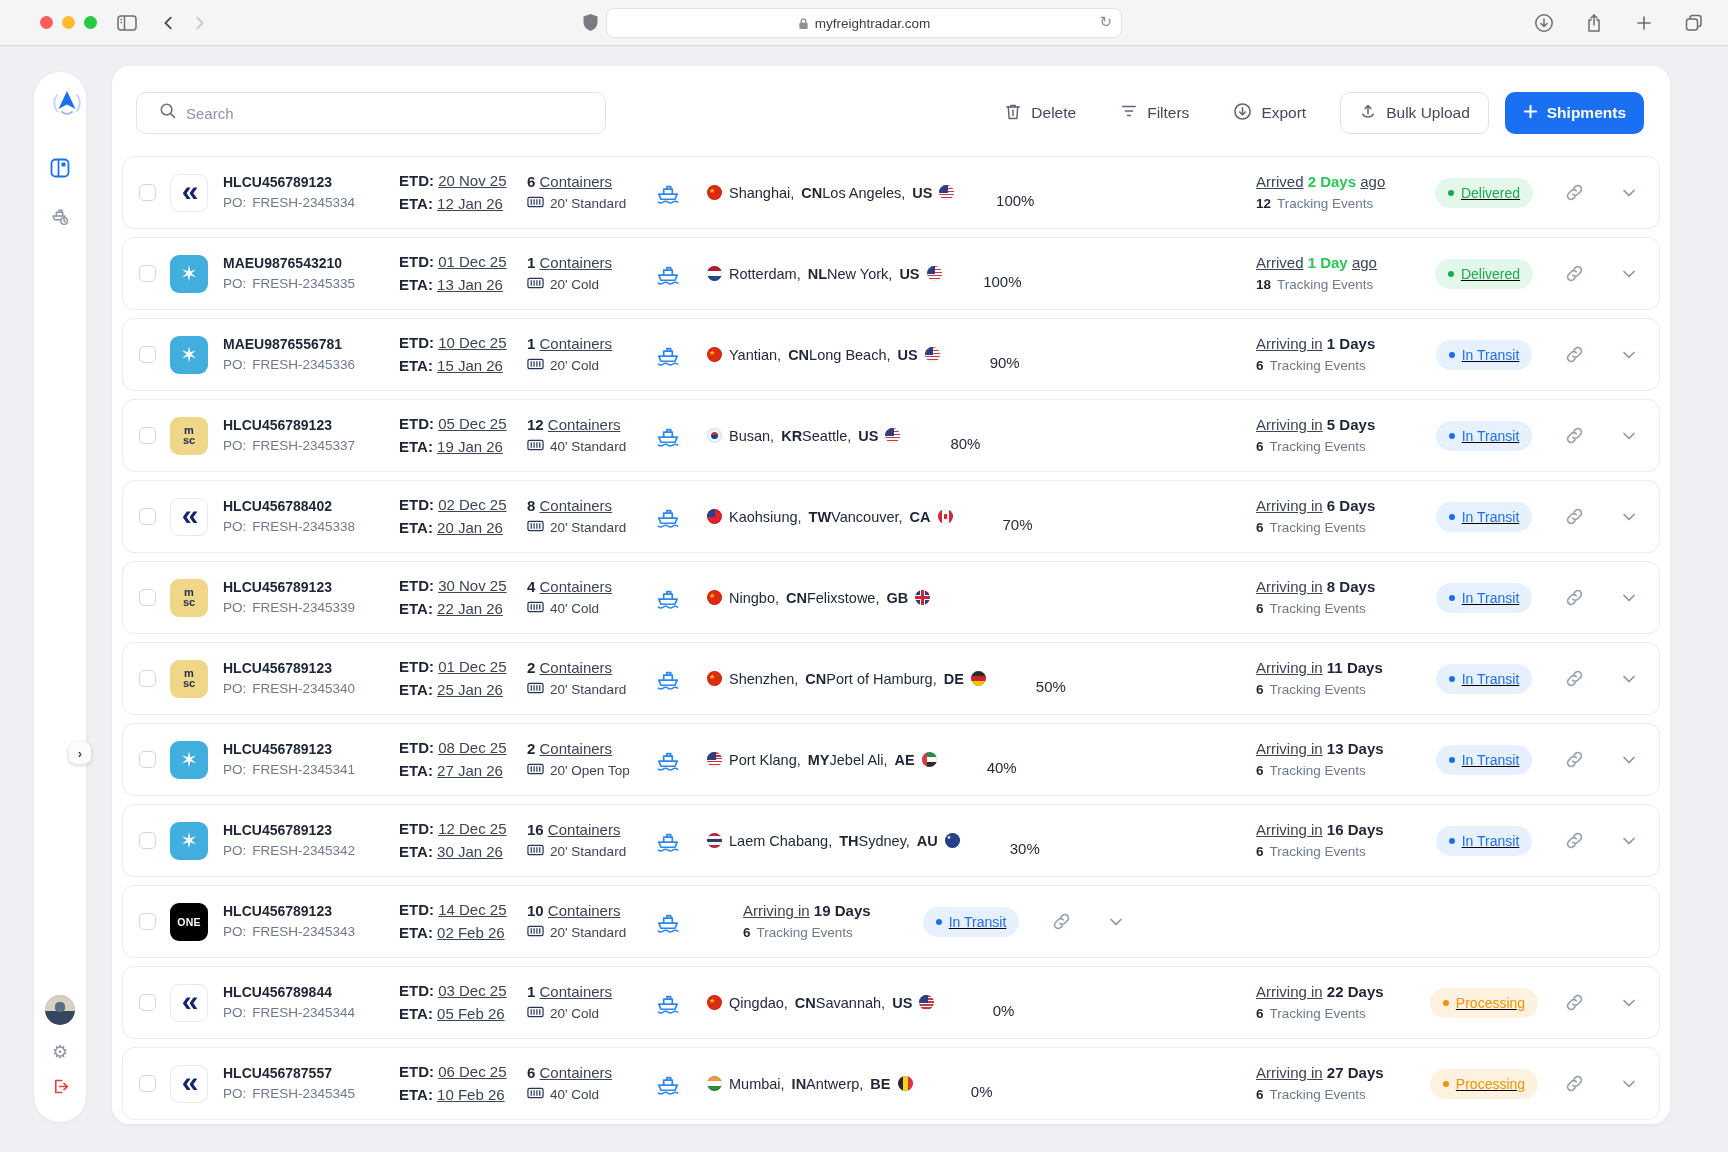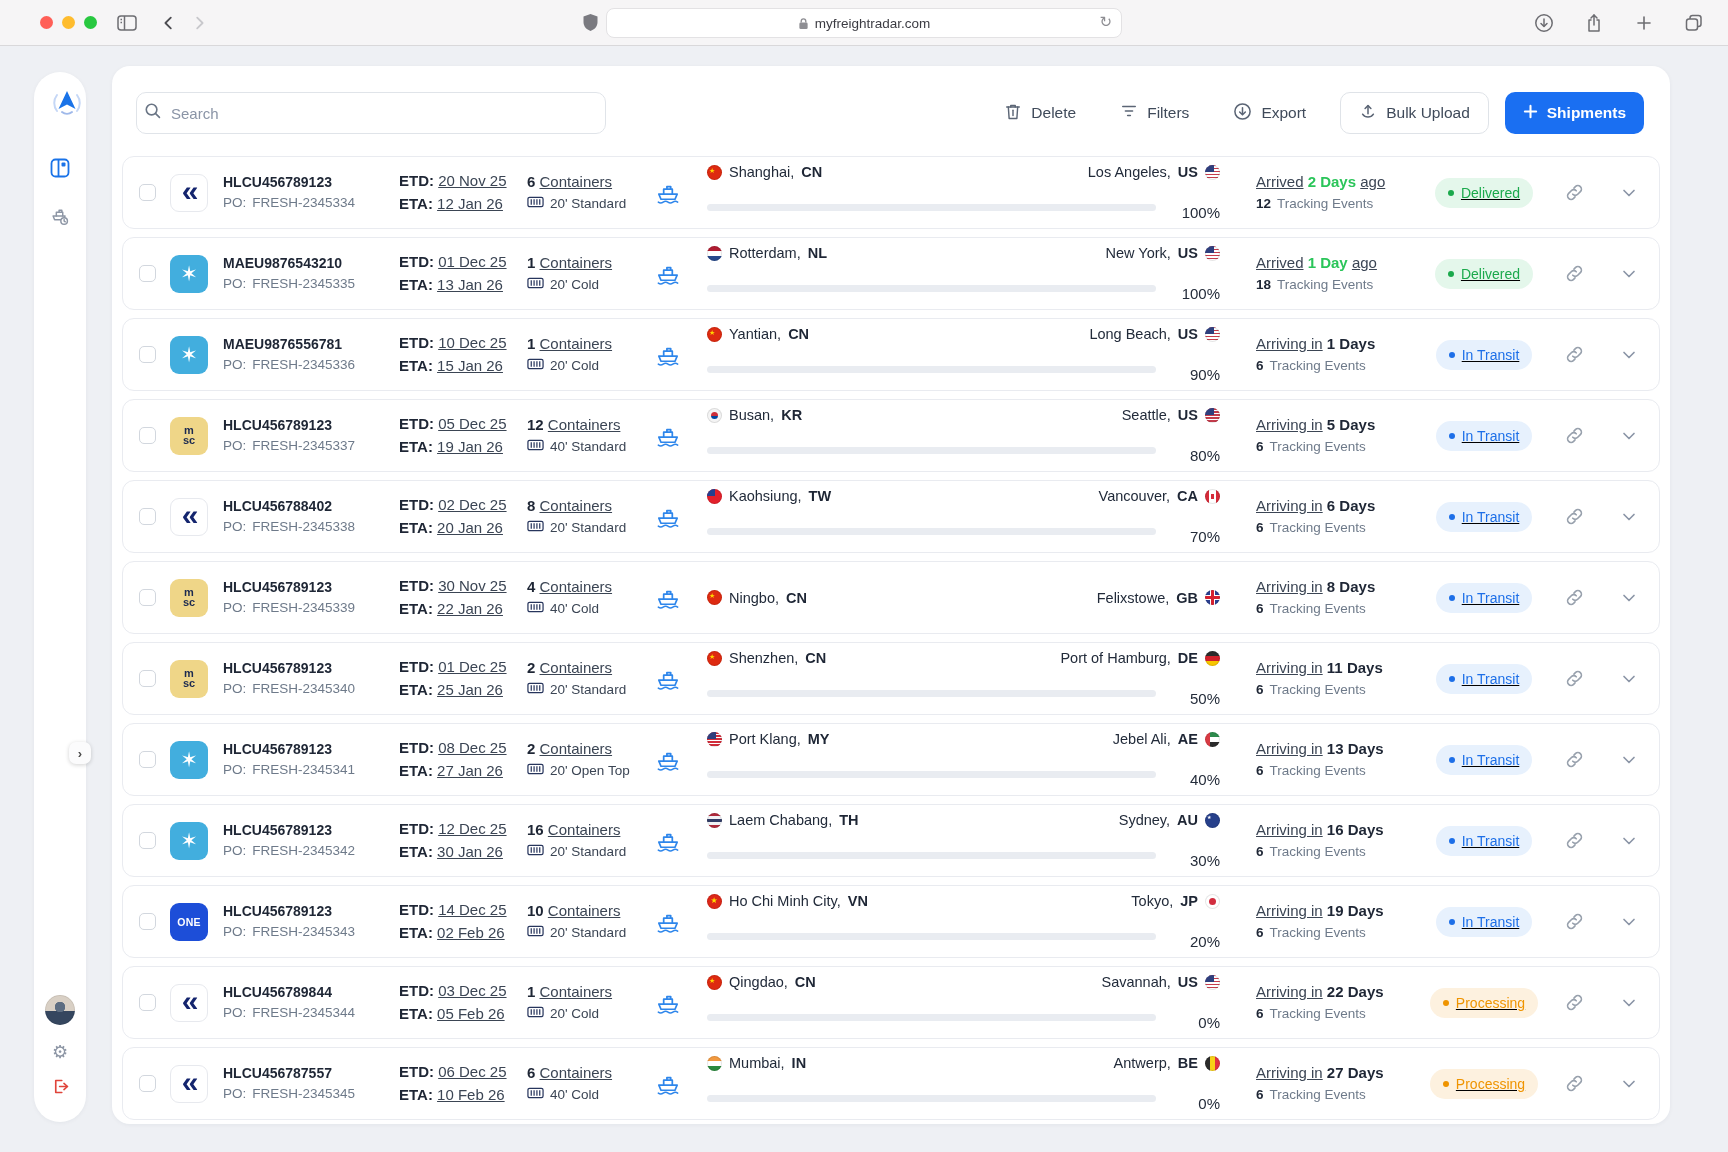--- a/index.html
+++ b/index.html
@@ -30,56 +30,56 @@
                 linear-gradient(180deg,#d9d0c5 0 55%, #35465f 55%);
     box-shadow:inset 0 0 0 1px rgba(0,0,0,.08); }
   .gear-glyph { font-size:18px; color:#8d96a5; line-height:1; margin-top:18px; }
   .logout-wrap { margin-top:16px; margin-bottom:22px; }
   .collapse-btn { position:absolute; left:69px; top:742px; width:22px; height:22px; background:#fbfbfc; border-radius:7px; box-shadow:0 1px 4px rgba(0,0,0,.18); display:flex; align-items:center; justify-content:center; font-size:13px; color:#4a4a4a; font-weight:700; }
 
   
   .main-card { position:absolute; left:112px; top:66px; width:1558px; height:1058px; background:#fff; border-radius:18px; box-shadow:0 1px 4px rgba(20,30,60,.05); overflow:hidden; }
 
   .toolbar { display:flex; align-items:center; margin:26px 26px 0 24px; }
-  .search-box { width:470px; height:42px; border:1px solid #e0e4e9; border-radius:10px; display:flex; align-items:center; padding:0 7px; gap:9px; }
+  .search-box { width:470px; height:42px; border:1px solid #e0e4e9; border-radius:10px; display:flex; align-items:center; padding:0 22px; gap:9px; }
   .search-box input { border:none; outline:none; flex:1; font-size:15px; color:#2a3342; font-family:"Liberation Sans", sans-serif; background:transparent; }
   .search-box input::placeholder { color:#8a94a6; }
   .toolbar .spacer { flex:1; }
   .text-btn { display:flex; align-items:center; gap:9px; color:#3f4a5a; font-size:15.5px; margin-left:44px; cursor:default; }
   .btn-outline { display:flex; align-items:center; gap:9px; color:#3f4a5a; font-size:15.5px; border:1px solid #dfe3e8; border-radius:10px; height:42px; padding:0 18px; margin-left:34px; }
   .btn-primary { display:flex; align-items:center; gap:9px; background:#1a6ff2; color:#fff; font-size:15.5px; font-weight:600; border-radius:10px; height:42px; padding:0 18px; margin-left:16px; }
 
   
   .rows { padding:22px 10px 10px; }
   .row { height:73px; margin-bottom:8px; border:1px solid #e9ebf0; border-radius:12px; display:flex; align-items:center; padding:0 16px; background:#fff; }
   .cb { width:17px; height:17px; border:1.5px solid #d2d7de; border-radius:5px; flex:none; }
   .logo { width:38px; height:38px; border-radius:9px; margin-left:14px; flex:none; display:flex; align-items:center; justify-content:center; overflow:hidden; }
   .logo i { font-style:normal; }
   .logo[data-carrier="hapag"]  { background:#fff; border:1px solid #e7e9ee; color:#14256e; }
   .logo[data-carrier="hapag"] i { font-size:30px; font-weight:800; line-height:1; margin-top:-4px; letter-spacing:-2px; }
   .logo[data-carrier="maersk"] { background:#42aede; color:#fff; }
   .logo[data-carrier="maersk"] i { font-size:21px; line-height:1; }
   .logo[data-carrier="msc"]    { background:#efd688; color:#1c2a50; }
   .logo[data-carrier="msc"] i  { font-size:11px; font-weight:800; line-height:.85; white-space:pre-line; text-align:center; }
-  .logo[data-carrier="one"]    { background:#1d4ed8; color:#fff; }
+  .logo[data-carrier="one"]    { background:#000000; color:#fff; }
   .logo[data-carrier="one"] i  { font-size:10.5px; font-weight:800; letter-spacing:.3px; }
 
   .col { display:flex; flex-direction:column; gap:5px; }
   .l1 { font-size:15px; color:#1e2635; line-height:1.2; }
   .l1 .b, .b { font-weight:700; color:#1e2635; }
   .l1 .v { color:#3b4554;text-decoration:underline; }
   .l2 { font-size:13.5px; color:#6e7a8a; line-height:1.2; display:flex; align-items:center; gap:6px; }
   .l2 .v2 { color:#3b4554; }
   .id-col { width:176px; margin-left:15px; }
   .id-col .l1 { font-size:14px; font-weight:700; }
   .dates-col { width:128px; }
   .cont-col { width:122px; }
   .ship-wrap { width:30px; margin:0 24px 0 4px; flex:none; display:flex; justify-content:center; }
 
-  .route { flex:1; display:flex; flex-direction:column; gap:8px; min-width:0; }
+  .route { flex:1; display:flex; flex-direction:row; gap:16px; min-width:0; }
   .route-top { display:flex; justify-content:space-between; align-items:center; font-size:14.5px; color:#222b3a; }
   .origin, .dest { display:flex; align-items:center; gap:7px; }
   .route-bottom { display:flex; align-items:flex-start; gap:12px;margin-top:16px; }
   .track { flex:1; height:7px; border-radius:99px; background:#e9ecf1; overflow:hidden; }
   .fill { height:100%; border-radius:99px; min-width:2px; }
   .pct { width:52px; text-align:right; font-size:15px; color:#242c3a; flex:none; }
 
   .flag { width:15px; height:15px; border-radius:50%; box-shadow:inset 0 0 0 1px rgba(0,0,0,.10); position:relative; overflow:hidden; flex:none; }
   .flag::after { position:absolute; line-height:1; }
   .flag[data-flag="cn"] { background:#de2a10; } .flag[data-flag="cn"]::after { content:"★"; font-size:7px; color:#ffd400; left:2px; top:2px; }
@@ -1024,38 +1024,20 @@
       </span>
     </div>
     <span class="ship-wrap">
       <svg width="28" height="28" viewBox="0 0 26 26" fill="none" stroke="#2e86eb" stroke-width="1.6" stroke-linecap="round" stroke-linejoin="round">
         <path d="M4.5 14h17l-2 4.8H6.5z"></path>
             <path d="M9 14V9.5h8V14"></path>
             <path d="M12 9.5V7h3.5v2.5"></path>
         <path d="M4 21.5q2.2 1.6 4.5 0t4.5 0q2.2 1.6 4.5 0t4.5 0" stroke-width="1.4"></path>
       </svg>
     </span>
-    <div class="route">
-      <div class="route-top">
-        <span class="origin">
-              <span class="flag" data-flag="vn"></span>
-              <span>Ho Chi Minh City,</span>
-              <span class="b">VN</span>
-            </span>
-        <span class="dest">
-              <span>Tokyo,</span>
-              <span class="b">JP</span>
-              <span class="flag" data-flag="jp"></span>
-            </span>
-      </div>
-      <div class="route-bottom">
-        <span class="track"><span class="fill" style="width:20%;background:#2b7ff2"></span></span>
-        <span class="pct">20%</span>
-      </div>
-    </div>
     <div class="col arr-col">
       <span class="l1"><span class="v">Arriving in</span>&nbsp;<span class="hl" data-hl="dark">19 Days</span>&nbsp;<span class="v"></span></span>
       <span class="l2">
             <span class="b">6</span>
             <span>Tracking Events</span>
           </span>
     </div>
     <span class="badge-wrap">
           <span class="badge" data-status="transit">In Transit</span>
         </span>

